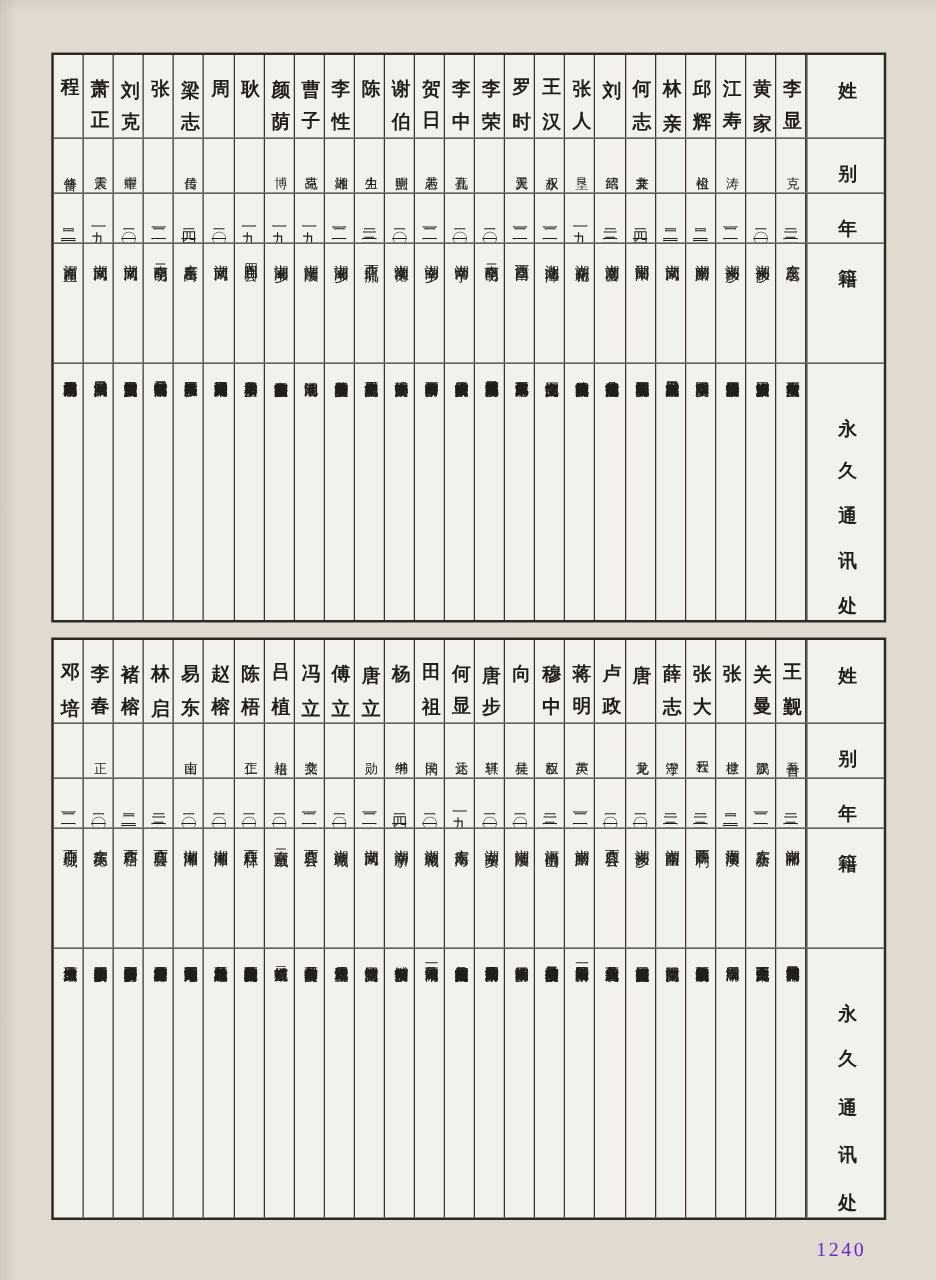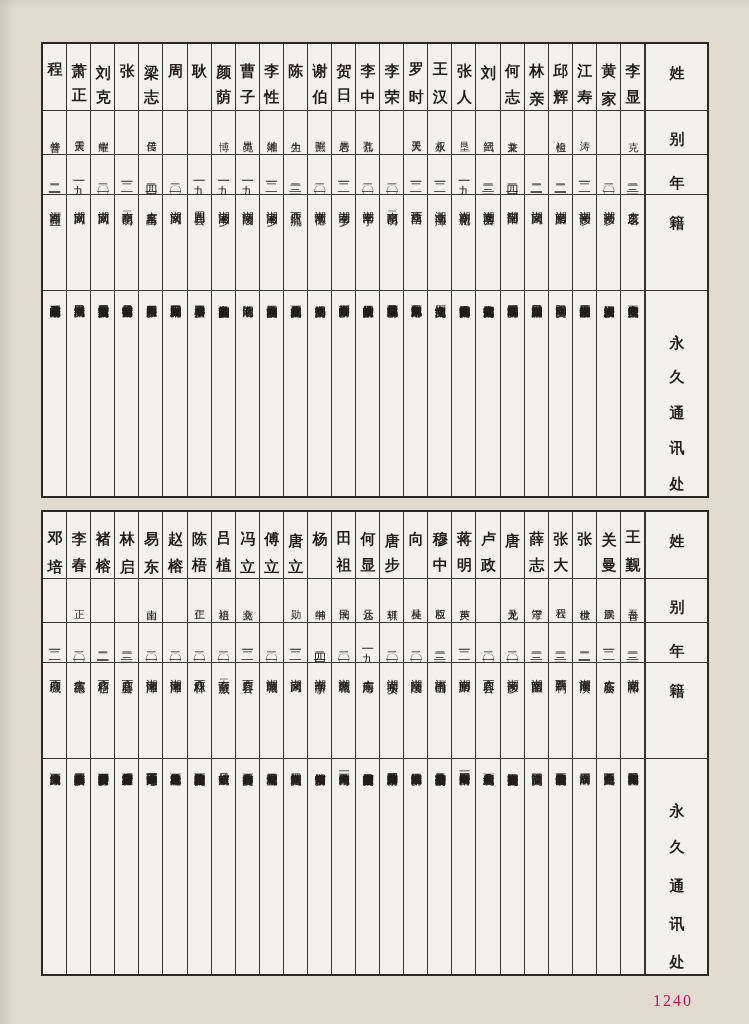--- a/index.html
+++ b/index.html
@@ -89,21 +89,21 @@
   .cell-origin .vtext{font-size:11.5px;letter-spacing:1px;padding-top:2px;}
   .cell-address{padding-top:6px;}
   .cell-address .vtext{font-size:11px;line-height:11.5px;}
 
   .page-number{
     position:absolute;
     right:56px;
     bottom:14px;
     font-size:16px;
     letter-spacing:2px;
-    color:#be185d;
+    color:#6d28d9;
     font-family:"Liberation Serif","DejaVu Serif",serif;
   }
 </style>
 </head>
 <body>
 <div class="page"></div>
 
 <div class="tables-wrap">
 
   <div class="sheet-table tbl-a">

